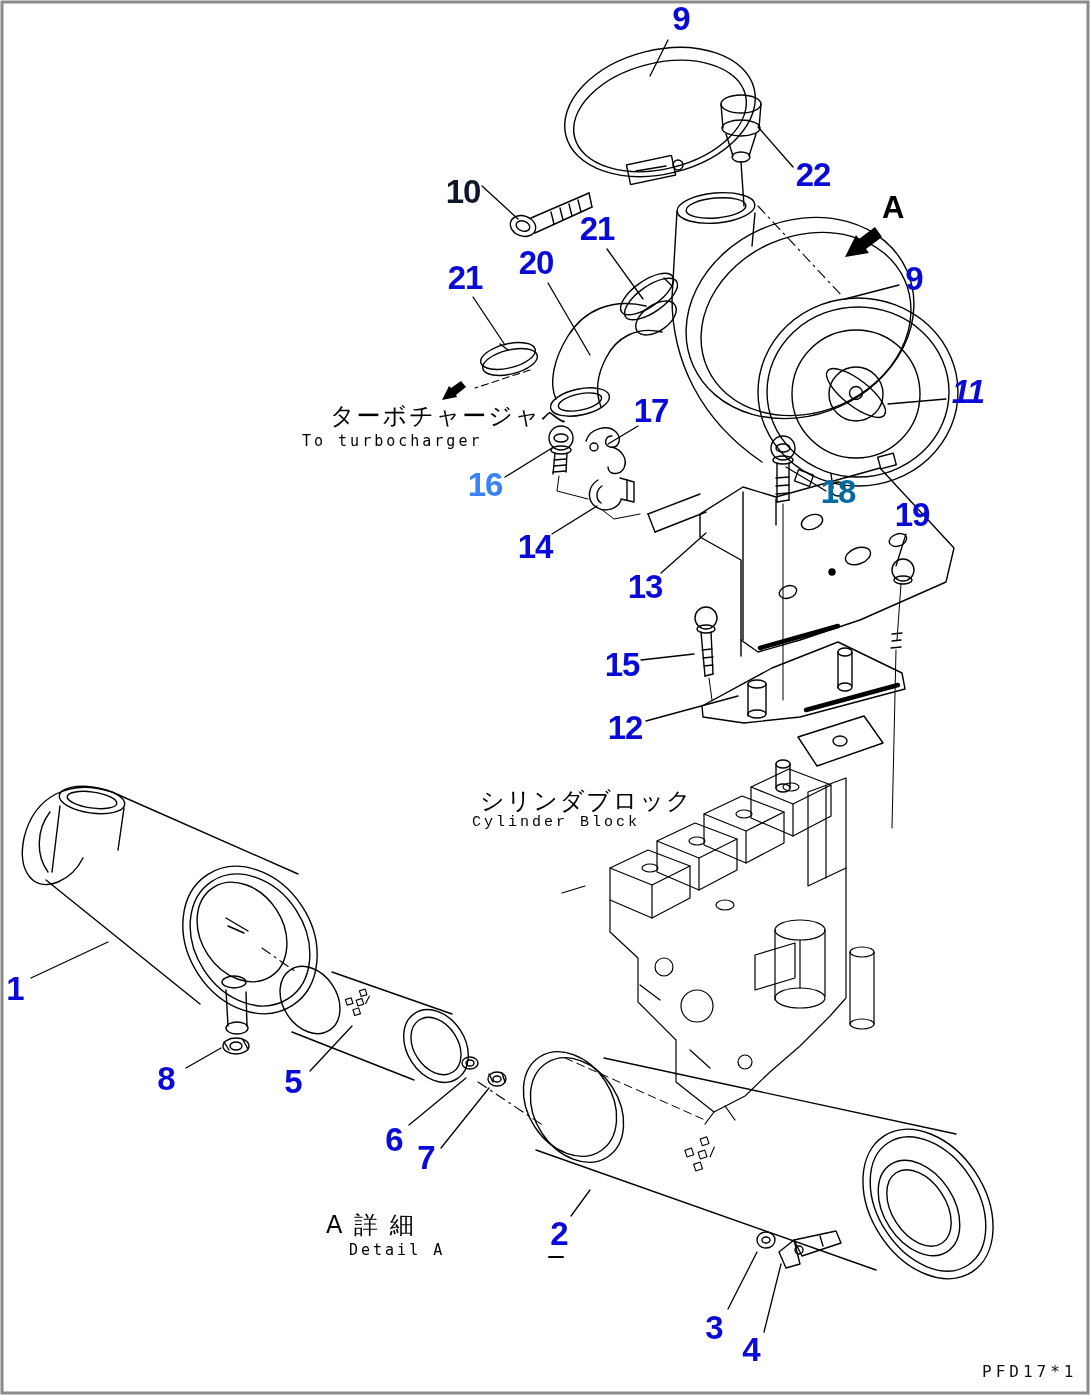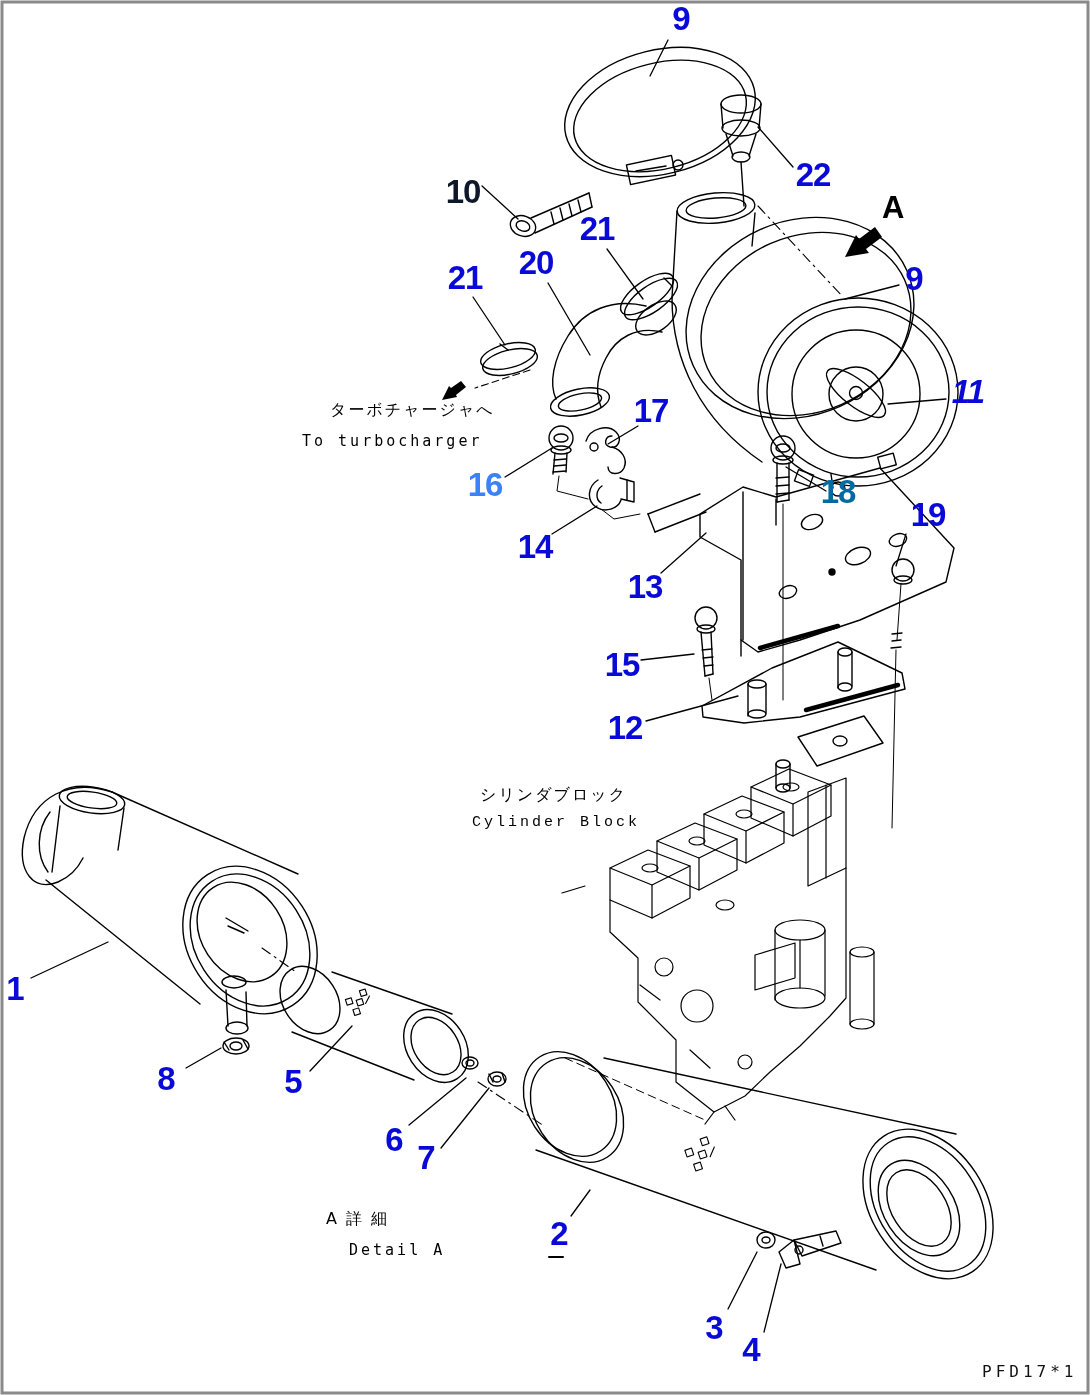--- a/index.html
+++ b/index.html
@@ -2,21 +2,21 @@
 <html><head>
 <meta charset="utf-8">
 <style>
   html,body{margin:0;padding:0;background:#ffffff;}
   #page{position:relative;width:1090px;height:1395px;background:#fff;overflow:hidden;
         font-family:"Liberation Sans",sans-serif;}
   #art{position:absolute;left:0;top:0;}
   .callout{position:absolute;transform:translate(-50%,-50%);font-family:"Liberation Sans",sans-serif;
            font-weight:bold;font-size:33px;line-height:1;letter-spacing:-1px;}
   .lbl{position:absolute;color:#000;white-space:nowrap;}
-  .jp{font-family:"DejaVu Sans",sans-serif;font-size:16px;letter-spacing:2px;}
+  .jp{font-family:"DejaVu Sans",sans-serif;font-size:24px;letter-spacing:2px;}
   .en{font-family:"DejaVu Sans Mono","Liberation Mono",monospace;font-size:15px;letter-spacing:3px;}
   .view-a{position:absolute;font-weight:bold;font-size:31px;color:#000;
           font-family:"Liberation Sans",sans-serif;}
   .docnum{position:absolute;font-family:"DejaVu Sans Mono","Liberation Mono",monospace;
           font-size:16px;letter-spacing:4px;color:#111;}
 </style>
 </head>
 <body>
 
 <div id="page">
@@ -361,21 +361,21 @@
       <div class="callout" style="left: 597px; top: 228px; color: rgb(10, 10, 216);">21</div>
       <div class="callout" style="left: 536px; top: 262px; color: rgb(10, 10, 216);">20</div>
       <div class="callout" style="left: 465px; top: 277px; color: rgb(10, 10, 216);">21</div>
       <div class="callout" style="left: 813px; top: 174px; color: rgb(10, 10, 216);">22</div>
       <div class="callout" style="left: 914px; top: 278px; color: rgb(10, 10, 216);">9</div>
       <div class="callout" style="left: 968px; top: 391px; color: rgb(10, 10, 216); font-style: italic;">11</div>
       <div class="callout" style="left: 651px; top: 410px; color: rgb(10, 10, 216);">17</div>
       <div class="callout" style="left: 485px; top: 484px; color: #3b82f6; text-align: center;">16</div>
       <div class="callout" style="left: 535px; top: 546px; color: rgb(10, 10, 216);">14</div>
       <div class="callout" style="left: 838px; top: 491px; color: #0369a1;">18</div>
-      <div class="callout" style="left: 912px; top: 514px; color: rgb(10, 10, 216); margin-left: 16px;">19</div>
+      <div class="callout" style="left: 912px; top: 514px; color: rgb(10, 10, 216);">19</div>
       <div class="callout" style="left: 645px; top: 586px; color: rgb(10, 10, 216);">13</div>
       <div class="callout" style="left: 622px; top: 664px; color: rgb(10, 10, 216);">15</div>
       <div class="callout" style="left: 625px; top: 727px; color: rgb(10, 10, 216);">12</div>
       <div class="callout" style="left: 15px; top: 988px; color: rgb(10, 10, 216);">1</div>
       <div class="callout" style="left: 166px; top: 1078px; color: rgb(10, 10, 216);">8</div>
       <div class="callout" style="left: 293px; top: 1081px; color: rgb(10, 10, 216);">5</div>
       <div class="callout" style="left: 394px; top: 1139px; color: rgb(10, 10, 216);">6</div>
       <div class="callout" style="left: 426px; top: 1157px; color: rgb(10, 10, 216);">7</div>
       <div class="callout" style="left: 559px; top: 1233px; color: rgb(10, 10, 216);">2</div>
       <div class="callout" style="left: 714px; top: 1327px; color: rgb(10, 10, 216);">3</div>

